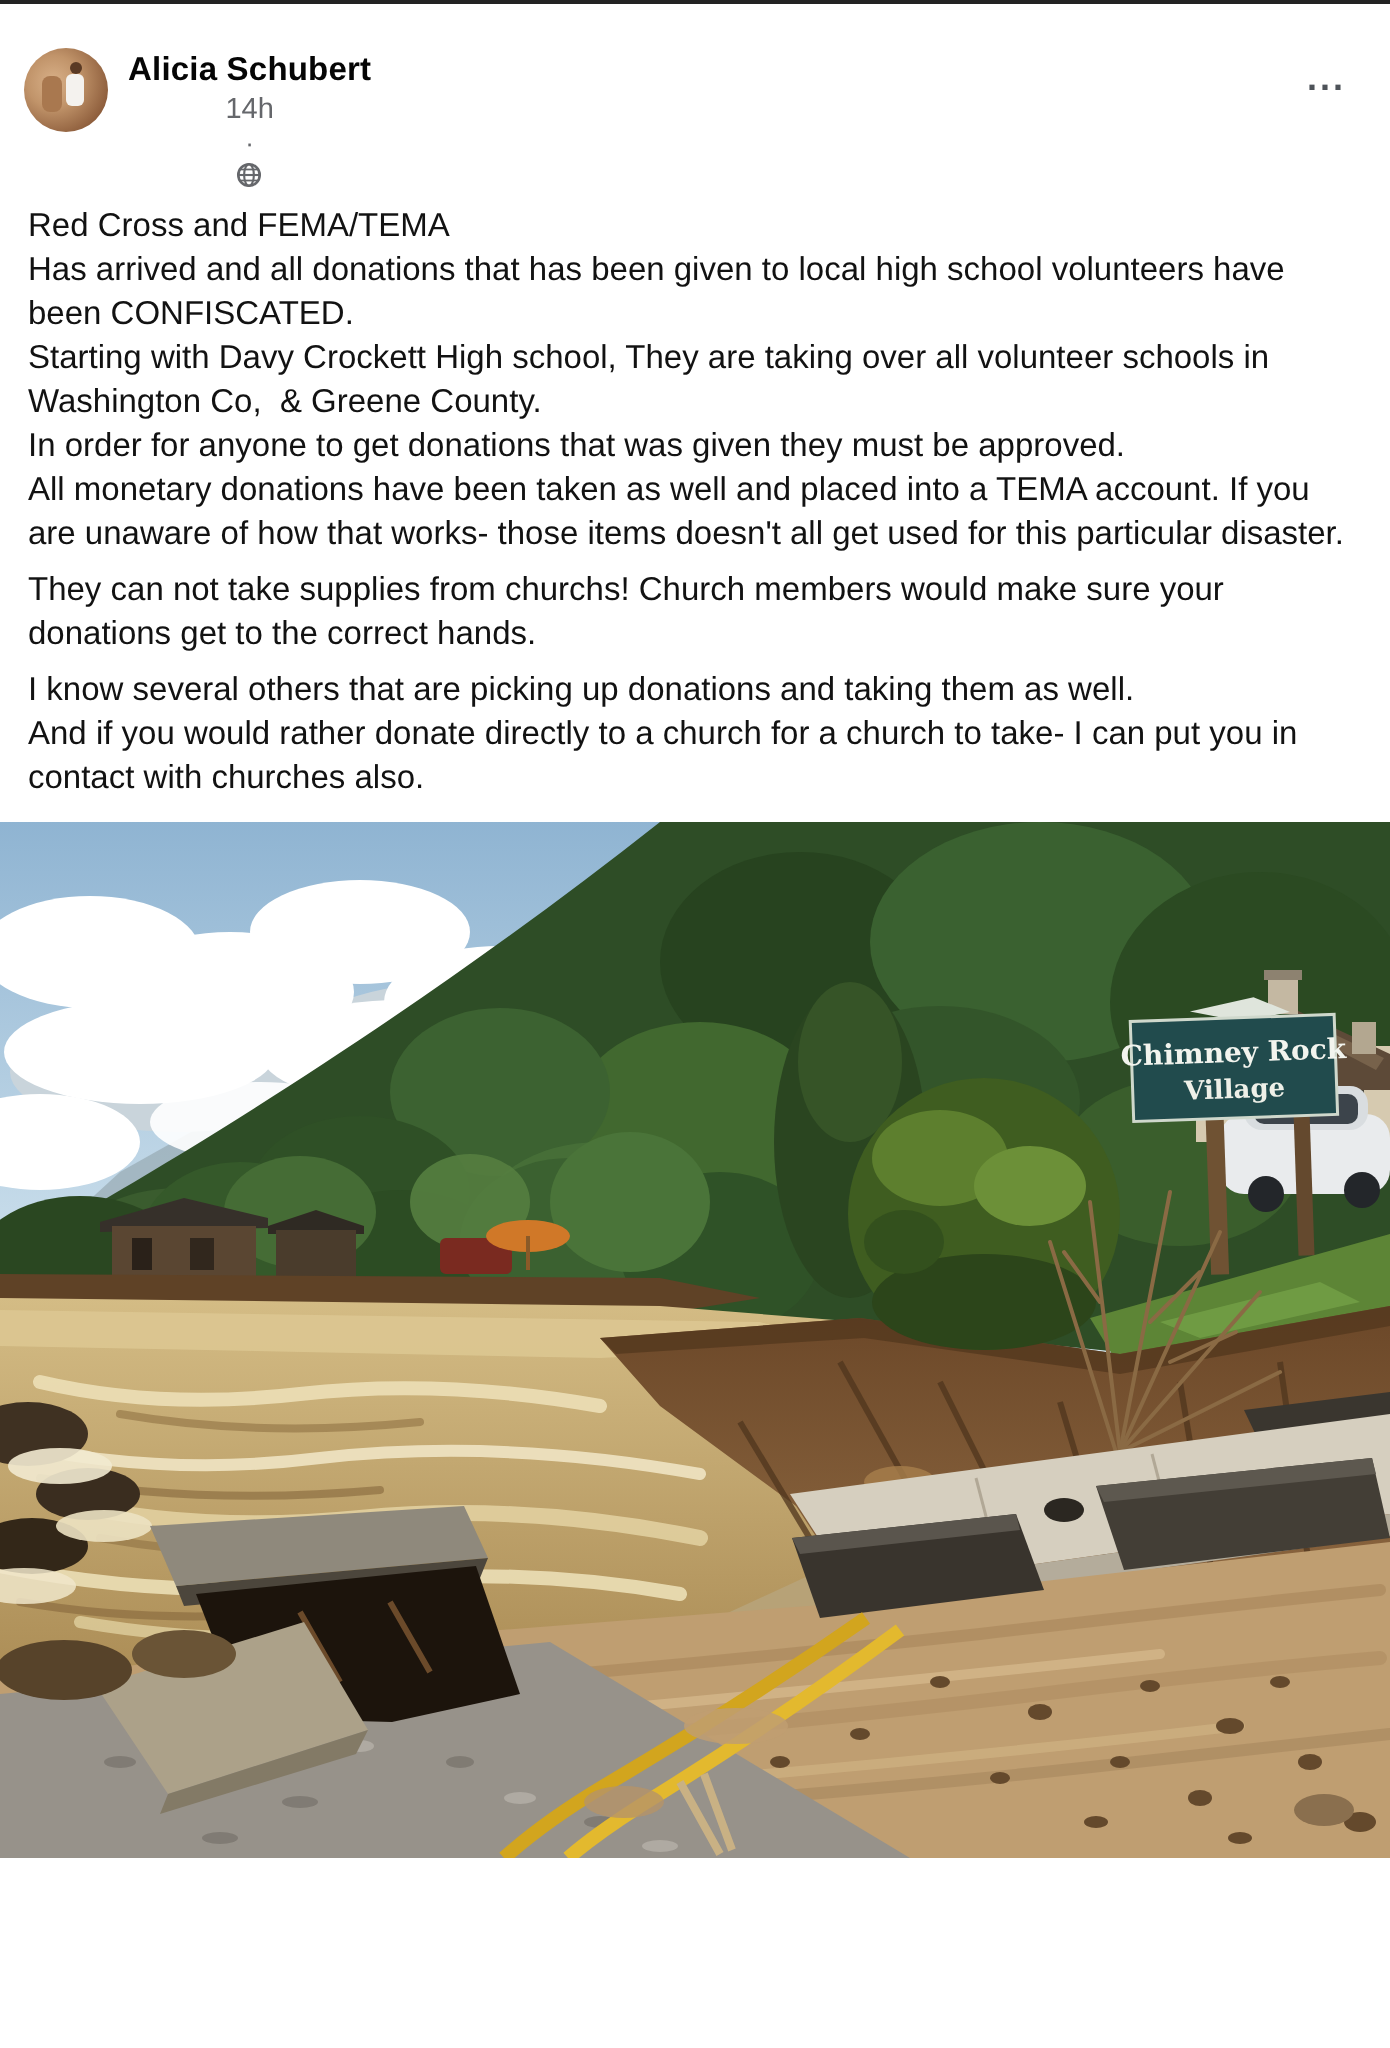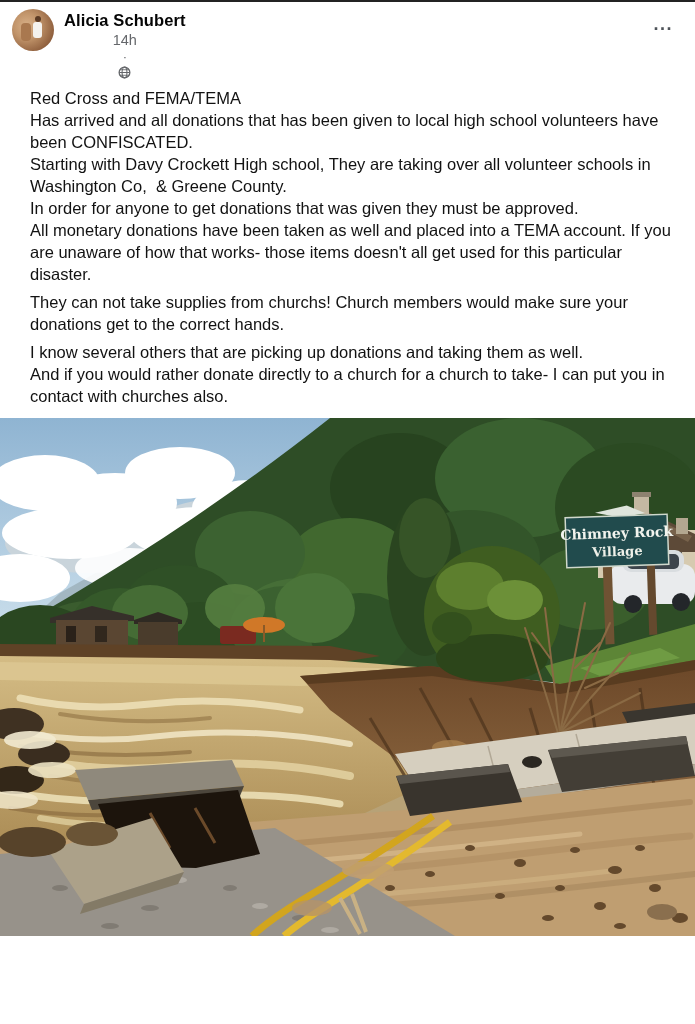--- a/index.html
+++ b/index.html
@@ -1,38 +1,38 @@
 <!DOCTYPE html>
 <html><head>
 <meta charset="utf-8">
 <style>
   * { margin:0; padding:0; box-sizing:border-box; }
   html,body { width:695px; height:1024px; overflow:hidden; background:#fff; }
   body { font-family:"Liberation Sans", sans-serif; color:#050505; }
   .card { width:695px; height:1024px; background:#fff; border-top:2px solid #232323; position:relative; }
 
   
-  .header { display:flex; align-items:flex-start; padding:7px 14px 4px 12px; }
+  .header { display:flex; align-items:flex-start; padding:22px 14px 4px 12px; }
   .avatar { width:42px; height:42px; border-radius:50%; flex:0 0 42px; position:relative; overflow:hidden;
             background:radial-gradient(circle at 35% 40%, #d8b088 0%, #c1946a 35%, #8f5f3d 75%, #6e4526 100%);
             cursor:pointer; }
   .avatar .fig-shirt { position:absolute; left:21px; top:13px; width:9px; height:16px; background:#f4f2ee; border-radius:3px; }
   .avatar .fig-head { position:absolute; left:23px; top:7px; width:6px; height:6px; background:#5a3a24; border-radius:50%; }
   .avatar .fig2 { position:absolute; left:9px; top:14px; width:10px; height:18px; background:#a9784f; border-radius:4px; }
   .hmeta { margin-left:10px; padding-top:1px; }
   .author { font-size:16.5px; font-weight:bold; color:#050505; line-height:20px; letter-spacing:.1px; cursor:pointer; }
   .subline { display:flex; align-items:center; gap:4px; margin-top:2px; color:#65676b; font-size:14.5px;flex-direction:column; }
   .dot-sep { font-size:13px; line-height:10px; }
   .globe { width:13px; height:13px; display:inline-block; }
   .menu-btn { margin-left:auto; margin-top:10px; margin-right:8px; border:none; background:none; color:#4e5359;
               font-size:18px; letter-spacing:1.5px; line-height:10px; cursor:pointer; font-weight:bold; }
 
   
   .post-text { padding:4px 14px 0 14px; }
-  .post-text p { font-size:16.5px; line-height:22px; margin:0 0 6px 16px; white-space:pre-wrap; color:#121212; }
+  .post-text p { font-size:16.5px; line-height:22px; margin:0 0 6px 0; white-space:pre-wrap; color:#121212; }
   .post-text p:last-child { margin-bottom:11px; }
 
   
   .photo { width:695px; height:518px; display:block; cursor:pointer; background:#b7a277; }
   .photo svg { display:block; }
 </style>
 </head>
 <body>
 
 <div class="card">

